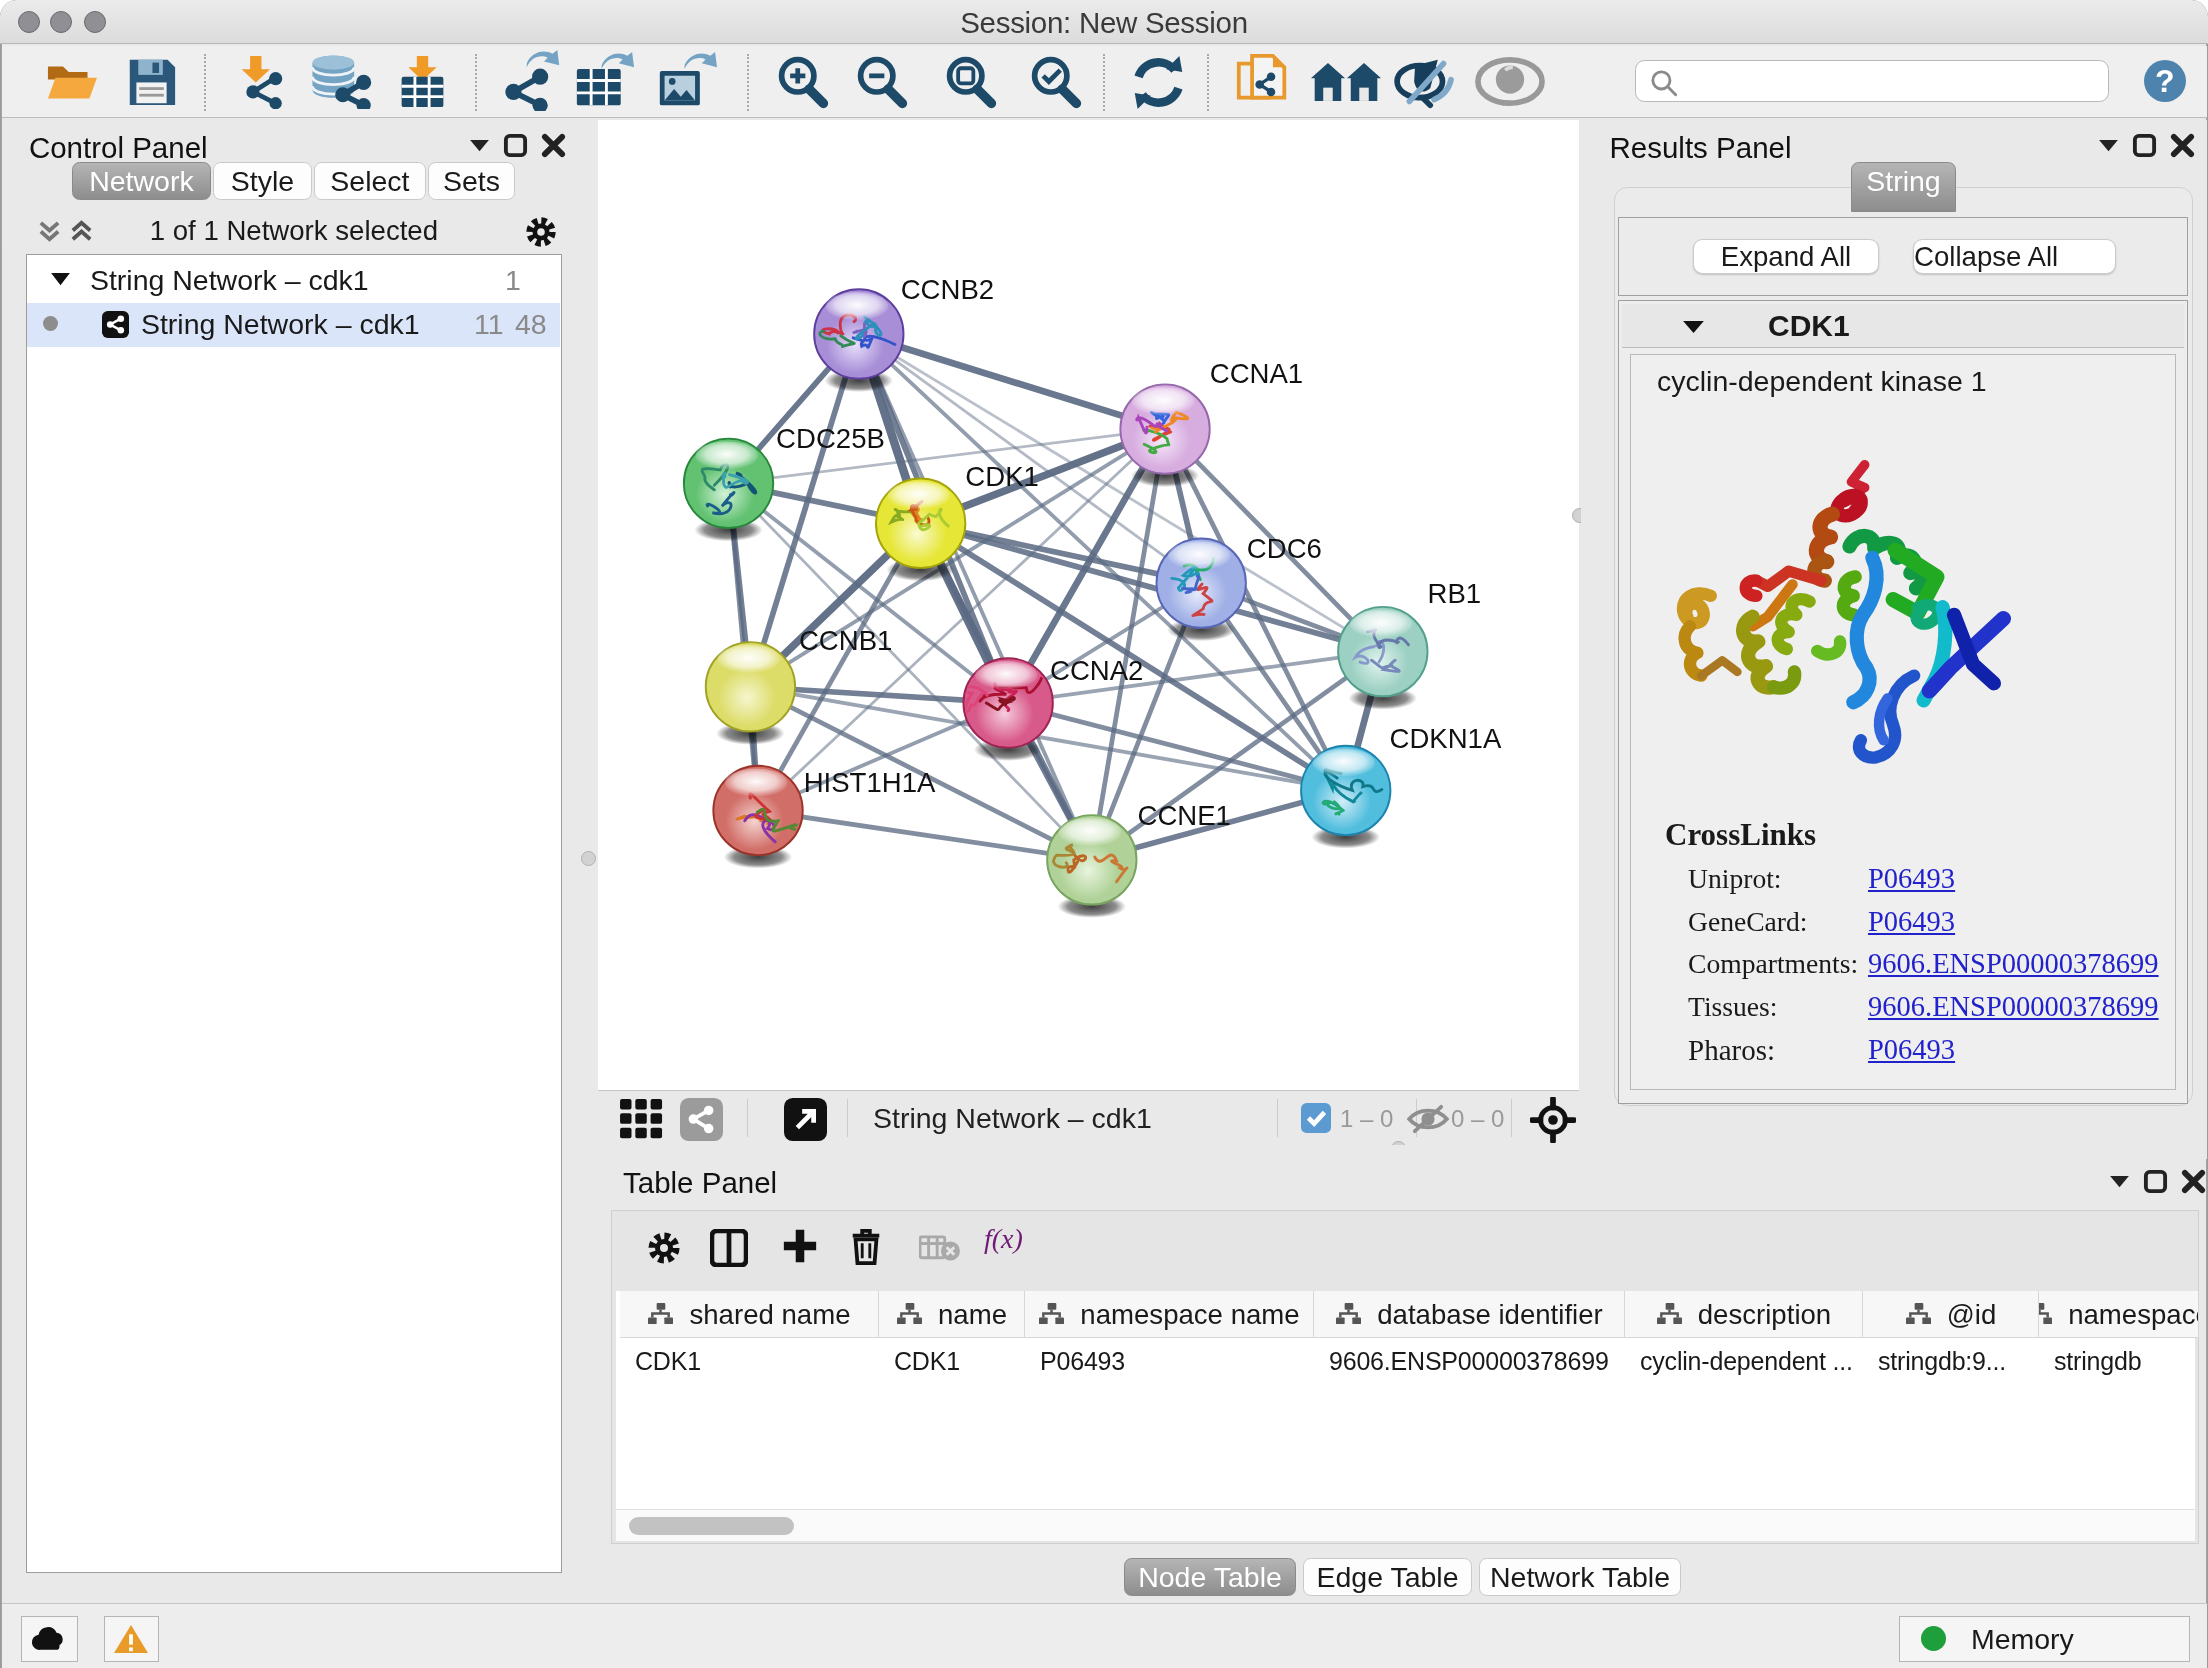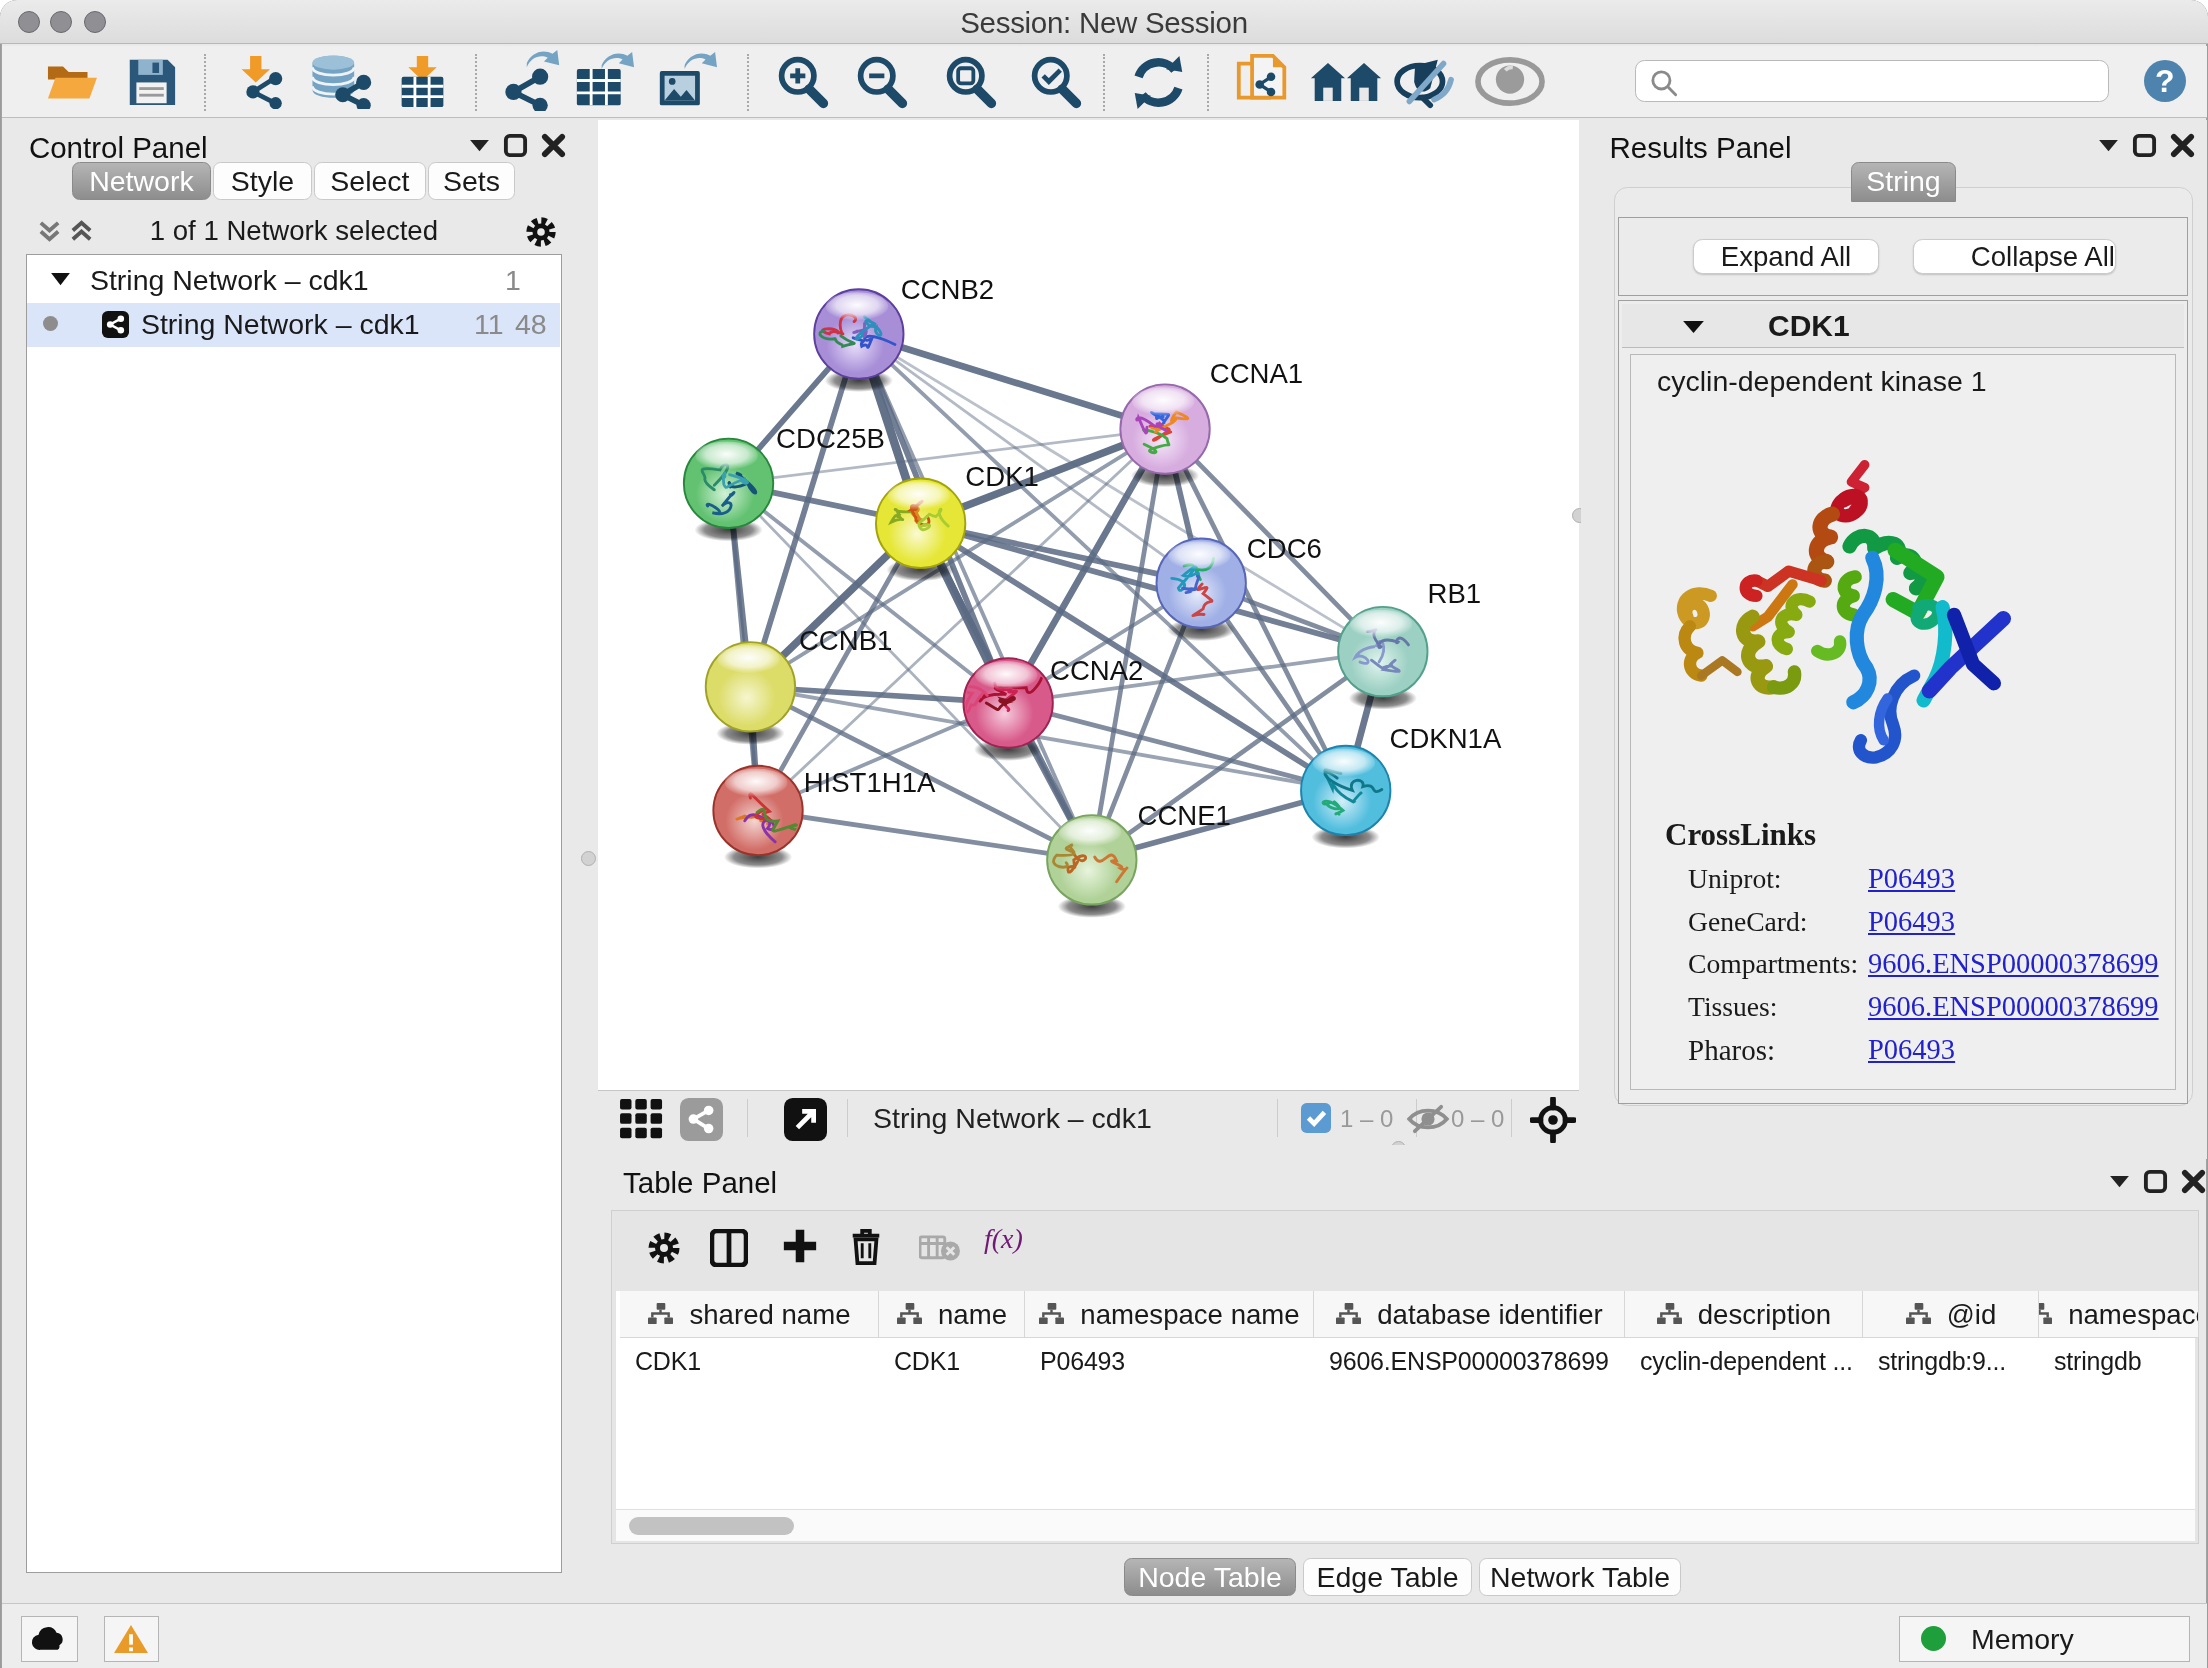--- a/index.html
+++ b/index.html
@@ -601,27 +601,27 @@
       <svg width="23" height="15" viewBox="0 0 24 16">
           <path d="M2 2 h20 l-10 12 z" fill="#222"></path>
         </svg>
       <svg width="25" height="25" viewBox="0 0 26 26">
           <rect x="3" y="3" width="20" height="20" rx="4" fill="none" stroke="#222" stroke-width="4"></rect>
         </svg>
       <svg width="25" height="25" viewBox="0 0 26 26">
           <path d="M4 4 L22 22 M22 4 L4 22" stroke="#222" stroke-width="6" stroke-linecap="round"></path>
         </svg>
     </div>
-    <div class="abs" style="left:270px;top:42px;width:105px;height:40px;z-index:5;background:linear-gradient(#b5b5b5,#8d8d8d);border:1px solid #8a8a8a;border-radius:7.6px 7.6px 0 0;color:#fff;font-size:28.5px;text-align:center;line-height:36px;">String</div>
+    <div class="abs" style="left:270px;top:42px;width:105px;height:50px;z-index:5;background:linear-gradient(#b5b5b5,#8d8d8d);border:1px solid #8a8a8a;border-radius:7.6px 7.6px 0 0;color:#fff;font-size:28.5px;text-align:center;line-height:36px;">String</div>
 
     <div class="abs" style="left:33px;top:67px;width:579px;height:919px;background:#ebebeb;border:1.9px solid #cfcfcf;border-radius:13.3px;"></div>
 
     <div class="abs" style="left:37px;top:97px;width:570px;height:79px;border:1.9px solid #9f9f9f;background:#ebebeb;"></div>
     <div class="abs" style="left:112px;top:119px;width:186px;height:35px;background:#fff;border:1px solid #cbcbcb;border-radius:9.5px;font-size:27.6px;text-align:center;line-height:33px;box-shadow:0 1px 1.9px rgba(0,0,0,0.18);">Expand All</div>
-    <div class="abs" style="left:332px;top:119px;width:203px;height:35px;background:#fff;border:1px solid #cbcbcb;border-radius:9.5px;font-size:27.6px;text-align:right;line-height:33px;box-shadow:0 1px 1.9px rgba(0,0,0,0.18);">Collapse All</div>
+    <div class="abs" style="left:332px;top:119px;width:203px;height:35px;background:#fff;border:1px solid #cbcbcb;border-radius:9.5px;font-size:27.6px;text-align:left;line-height:33px;box-shadow:0 1px 1.9px rgba(0,0,0,0.18);">Collapse All</div>
 
     <div class="abs" style="left:37px;top:180px;width:570px;height:804px;border:1.9px solid #9f9f9f;background:#ededed;"></div>
 
     <div class="abs" style="left:41px;top:184px;width:562px;height:44px;background:#e7e7e7;border-bottom:1px solid #bbb;">
       <svg class="abs" style="left:59px;top:15px" width="25" height="16" viewBox="0 0 26 17">
           <path d="M2 2 h22 l-11 13 z" fill="#111"></path>
         </svg>
       <span class="abs" style="left:146px;top:4.8px;font-size:30px;font-weight:bold;">CDK1</span>
     </div>
 

